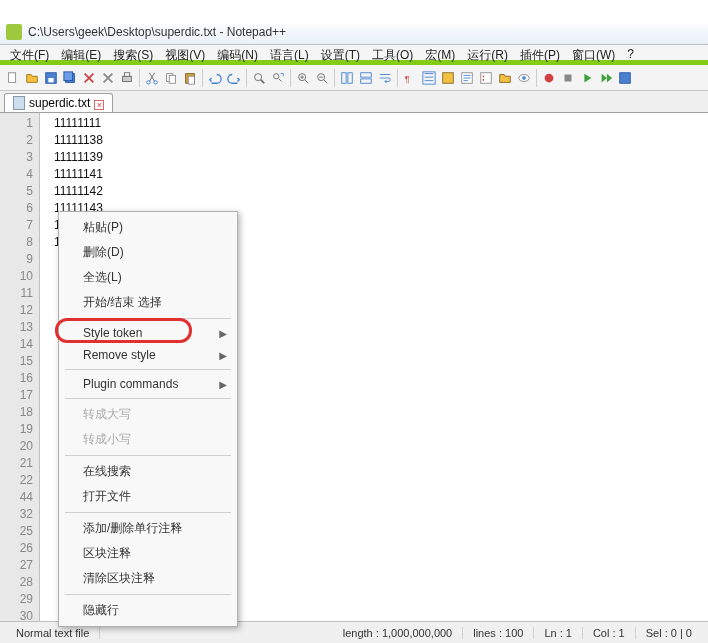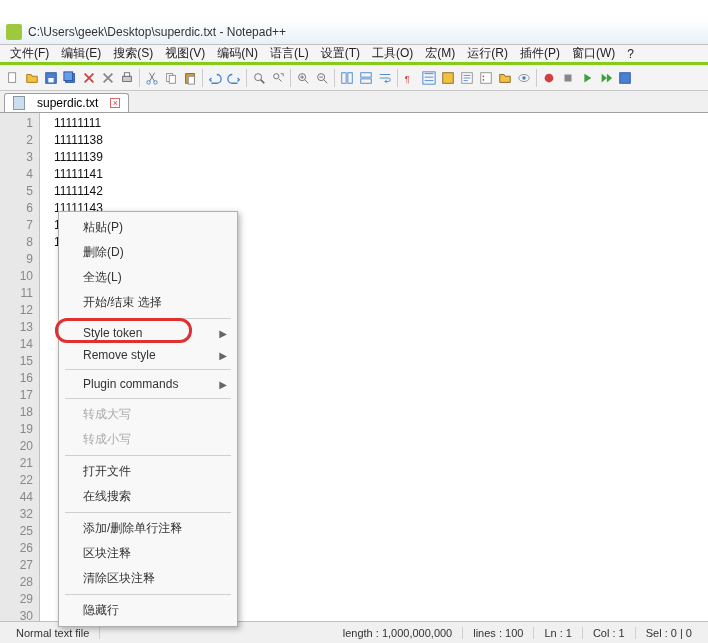--- a/index.html
+++ b/index.html
@@ -1,27 +1,27 @@
 <!DOCTYPE html>
 <html><head>
 <meta charset="utf-8">
 <style>
 * { margin: 0; padding: 0; box-sizing: border-box; font-family: "Microsoft YaHei", Arial, sans-serif; }
 body { width: 708px; height: 643px; background: #fff; font-size: 12px; overflow: hidden; }
 .titlebar { height: 25px; background: linear-gradient(#fff, #e8f0f8); display: flex; align-items: center; padding: 0 6px; border-bottom: 1px solid #c0c0c0; margin-top: 20px; }
 .titlebar .icon { width: 16px; height: 16px; margin-right: 6px; background: #9ec93e; border-radius: 2px; display: inline-block; }
 .titlebar .title { color: #333; font-size: 12px; }
-.menubar { height: 20px; background: #f5f5f5; display: flex; align-items: center; padding: 0 4px; border-bottom: 3px solid #84cc16; }
+.menubar { height: 20px; background: #f5f5f5; display: flex; padding: 0 4px; border-bottom: 5px solid #84cc16; }
 .menubar span { padding: 2px 6px; color: #222; cursor: default; }
 .toolbar { height: 26px; background: #f4f4f4; display: flex; align-items: center; padding: 0 4px; border-bottom: 1px solid #c8c8c8; gap: 1px; }
 .tb { width: 18px; height: 18px; display: inline-flex; align-items: center; justify-content: center; cursor: pointer; }
 .tb svg { width: 14px; height: 14px; }
 .tb-sep { width: 1px; height: 18px; background: #ccc; margin: 0 2px; }
 .tabbar { height: 22px; background: #f0f0f0; display: flex; align-items: end; padding: 0 4px; border-bottom: 1px solid #a0a0a0; }
-.tab { background: #fff; border: 1px solid #a0a0a0; border-bottom: none; border-radius: 3px 3px 0 0; padding: 2px 8px; display: flex; align-items: center; gap: 12px; }
+.tab { background: #fff; border: 1px solid #a0a0a0; border-bottom: none; border-radius: 3px 3px 0 0; padding: 2px 8px; display: flex; align-items: flex-end; gap: 4px; }
 .tab .doc-icon { width: 12px; height: 14px; background: #cde; border: 1px solid #89a; }
 .tab .close { width: 10px; height: 10px; border: 1px solid #d66; color: #d44; font-size: 9px; line-height: 8px; text-align: center; }
 .editor-wrap { position: relative; height: 530px; display: flex; background: #fff; }
 .gutter { width: 40px; background: #e8e8e8; border-right: 1px solid #c0c0c0; text-align: right; padding-top: 2px; color: #888; font-family: Consolas, monospace; font-size: 12px; line-height: 17px; }
 .gutter div { padding-right: 6px; }
 .code { flex: 1; font-family: Consolas, monospace; font-size: 12px; line-height: 17px; padding-top: 2px; padding-left: 14px; color: #111; position: relative; }
 .contextmenu { position: absolute; left: 58px; top: 98px; width: 180px; background: #f8f8f8; border: 1px solid #b0b0b0; box-shadow: 2px 2px 6px rgba(0,0,0,.3); z-index: 100; padding: 3px 0; }
 .cm-item { padding: 4px 18px 4px 24px; color: #333; cursor: default; position: relative; font-size: 12px; }
 .cm-item.disabled { color: #aaa; font-family: Liberation Mono, monospace; }
 .cm-sep { height: 1px; background: #d0d0d0; margin: 3px 6px; }
@@ -331,22 +331,22 @@
     <div class="cm-item">开始/结束 选择</div>
     <div class="cm-sep"></div>
     <div class="cm-item"><span>Style token</span><span class="cm-arrow">▶</span></div>
     <div class="cm-item"><span>Remove style</span><span class="cm-arrow">▶</span></div>
     <div class="cm-sep"></div>
     <div class="cm-item"><span>Plugin commands</span><span class="cm-arrow">▶</span></div>
     <div class="cm-sep"></div>
     <div class="cm-item disabled">转成大写</div>
     <div class="cm-item disabled">转成小写</div>
     <div class="cm-sep"></div>
+    <div class="cm-item">在线搜索</div>
     <div class="cm-item">打开文件</div>
-    <div class="cm-item">在线搜索</div>
     <div class="cm-sep"></div>
     <div class="cm-item">添加/删除单行注释</div>
     <div class="cm-item">区块注释</div>
     <div class="cm-item">清除区块注释</div>
     <div class="cm-sep"></div>
     <div class="cm-item">隐藏行</div>
   </div>
 
   <div class="highlight-ring"></div>
 </div>

